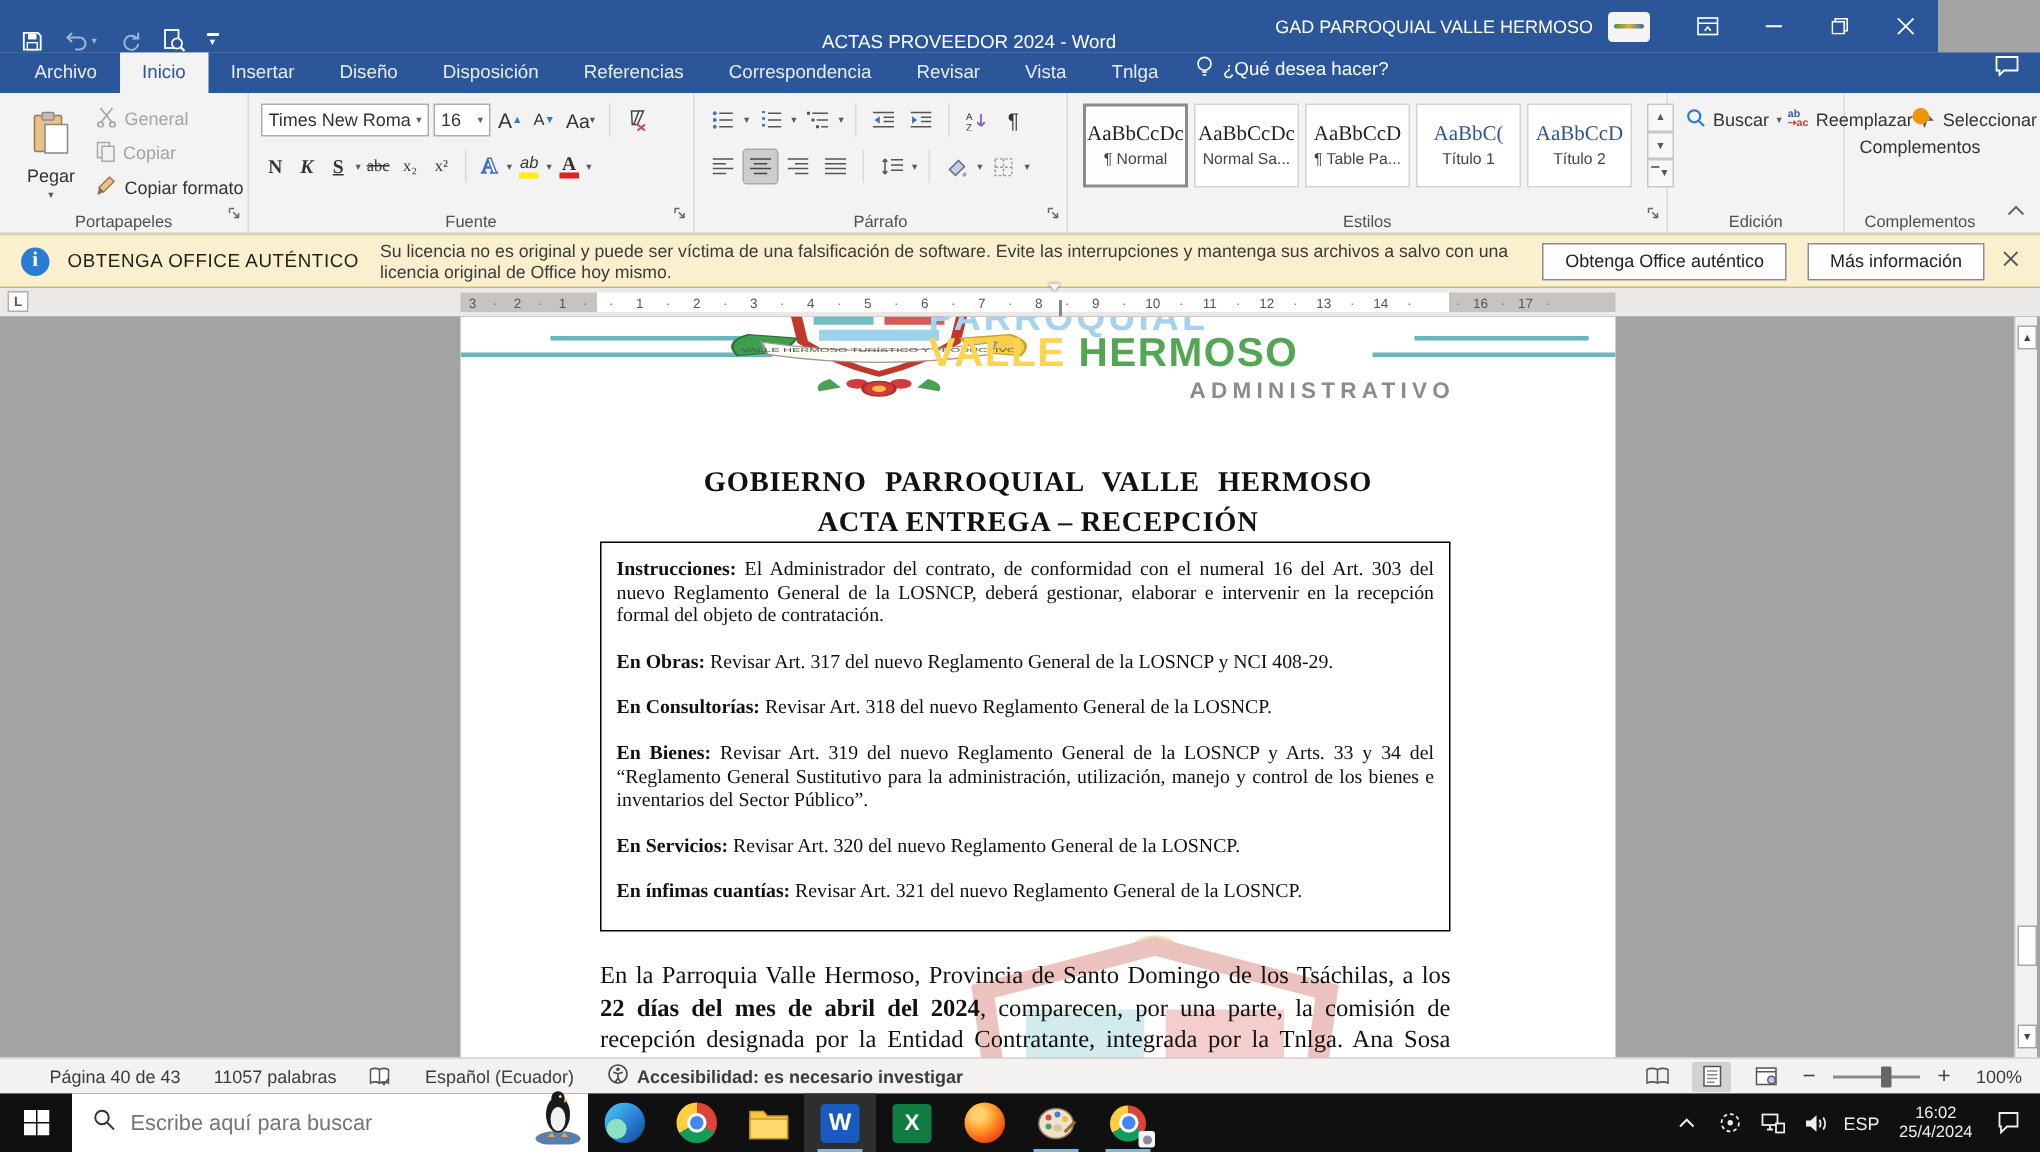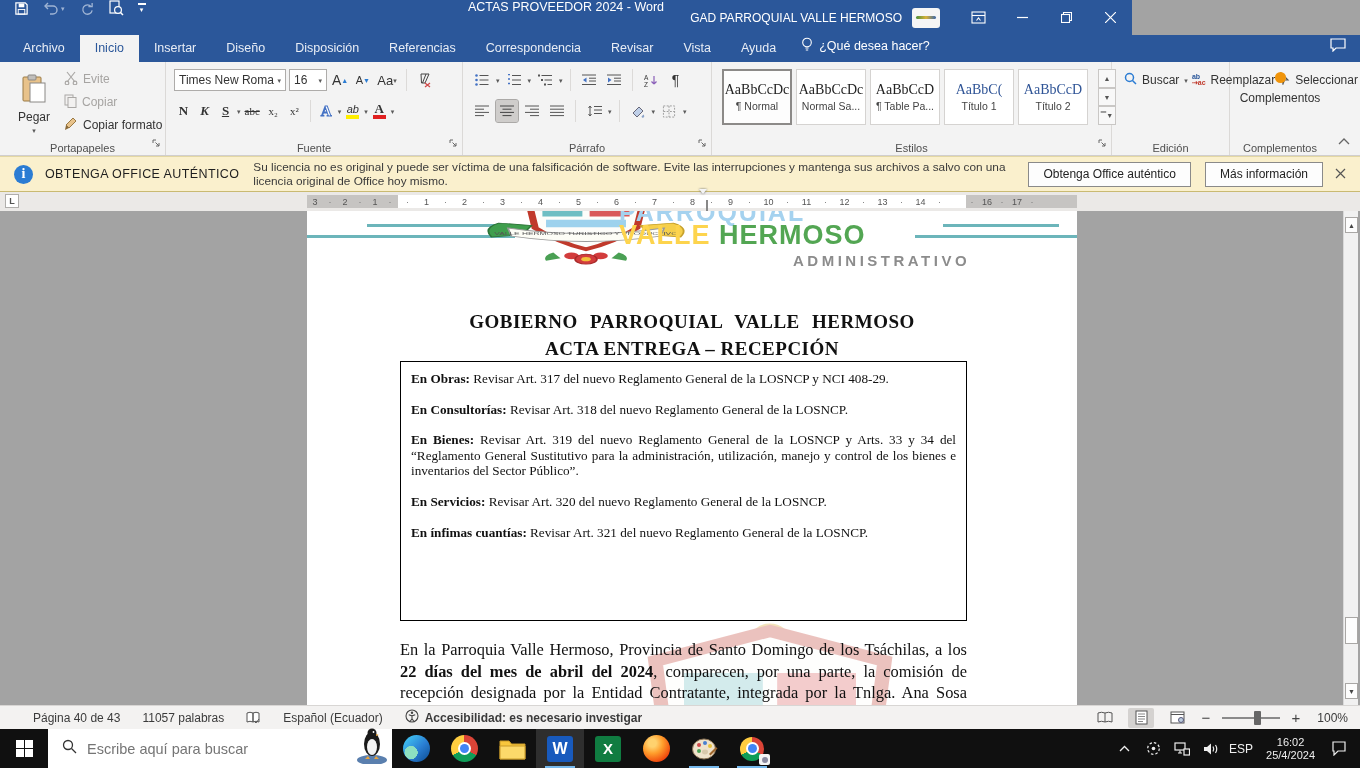--- a/index.html
+++ b/index.html
@@ -1,21 +1,21 @@
 <!DOCTYPE html>
 <html><head>
 <meta charset="utf-8">
 <style>
 * { margin:0; padding:0; box-sizing:border-box; }
 html,body { width:1360px; height:768px; overflow:hidden; }
 body { font-family:"Liberation Sans",sans-serif; background:#a3a3a3; position:relative; }
 .screen { position:absolute; inset:0; width:1360px; height:768px; }
 
 
-.titlebar { position:absolute; top:0; left:0; width:1132px; height:35px; background:#2b579a; color:#fff; display:flex; align-items:flex-start; }
+.titlebar { position:absolute; top:0; left:0; width:1292px; height:35px; background:#2b579a; color:#fff; display:flex; align-items:flex-end; }
 .qat { display:flex; align-items:center; gap:14px; padding-left:14px; }
 .qat svg { display:block; }
 .titlebar-title { position:absolute; left:50%; transform:translateX(-50%); font-size:12.5px; color:#fff; white-space:nowrap; }
 .titlebar-right { position:absolute; right:0; top:0; height:35px; display:flex; align-items:center; }
 .account-name { font-size:12px; margin-right:10px; white-space:nowrap; }
 .avatar { width:28px; height:20px; background:#f5f5f5; border-radius:3px; margin-right:16px; position:relative; overflow:hidden; }
 .avatar i { position:absolute; left:4px; top:8px; width:20px; height:3px; background:linear-gradient(90deg,#4a8f3c,#d8b23a,#3a66a8); border-radius:2px; }
 .winbtn { width:44px; height:35px; display:flex; align-items:center; justify-content:center; }
 .winbtn svg { display:block; }
 
@@ -234,21 +234,21 @@
     <div class="tabs" id="tabs">
         <div class="tab">Archivo</div>
         <div class="tab active">Inicio</div>
         <div class="tab">Insertar</div>
         <div class="tab">Diseño</div>
         <div class="tab">Disposición</div>
         <div class="tab">Referencias</div>
         <div class="tab">Correspondencia</div>
         <div class="tab">Revisar</div>
         <div class="tab">Vista</div>
-        <div class="tab">Ayuda</div>
+        <div class="tab">Tnlga</div>
       </div>
     <div class="tellme">
       <span><svg width="12" height="15" viewBox="0 0 12 15">
             <circle cx="6" cy="5.5" r="4.3" fill="none" stroke="#fff" stroke-width="1.1"></circle>
             <path d="M4.4 11h3.2M4.8 13h2.4" stroke="#fff" stroke-width="1.1"></path>
           </svg></span>
       <span>¿Qué desea hacer?</span>
     </div>
     <span class="feedback"><svg width="16" height="14" viewBox="0 0 16 14">
           <path d="M1 1h14v9H6l-3 3v-3H1z" fill="none" stroke="#fff" stroke-width="1.2"></path>
@@ -267,21 +267,21 @@
         <span>Pegar</span>
         <span class="caret">▾</span>
       </div>
       <div class="clip-side">
         <div class="row disabled">
           <span><svg width="14" height="14" viewBox="0 0 14 14">
                 <path d="M3 1l8 10M11 1L3 11" stroke="#aaa8a6" stroke-width="1.2" fill="none"></path>
                 <circle cx="3" cy="12" r="1.8" fill="none" stroke="#aaa8a6" stroke-width="1.2"></circle>
                 <circle cx="11" cy="12" r="1.8" fill="none" stroke="#aaa8a6" stroke-width="1.2"></circle>
               </svg></span>
-          <span>Evite</span>
+          <span>General</span>
         </div>
         <div class="row disabled">
           <span><svg width="13" height="14" viewBox="0 0 13 14">
                 <rect x="1" y="1" width="8" height="10" fill="#f2f1f0" stroke="#aaa8a6"></rect>
                 <rect x="4" y="3.5" width="8" height="10" fill="#f2f1f0" stroke="#aaa8a6"></rect>
               </svg></span>
           <span>Copiar</span>
         </div>
         <div class="row">
           <span><svg width="14" height="14" viewBox="0 0 14 14">
@@ -637,20 +637,21 @@
   </svg></div>
 
       <div class="logo-parroquial">PARROQUIAL</div>
       <div class="logo-main"><span class="y">VALLE</span> <span class="g">HERMOSO</span></div>
       <div class="logo-sub">ADMINISTRATIVO</div>
 
       <div class="doc-title t1">GOBIERNO PARROQUIAL VALLE HERMOSO</div>
       <div class="doc-title t2">ACTA ENTREGA – RECEPCIÓN</div>
 
       <div class="instr-box" id="instr-box">
+          <p><b>Instrucciones:</b> El Administrador del contrato, de conformidad con el numeral 16 del Art. 303 del nuevo Reglamento General de la LOSNCP,  deberá gestionar, elaborar e intervenir  en la recepción formal del objeto de contratación.</p>
           <p><b>En Obras:</b> Revisar Art. 317 del nuevo Reglamento General de la LOSNCP  y NCI 408-29.</p>
           <p><b>En Consultorías:</b> Revisar Art. 318 del nuevo Reglamento General de la LOSNCP.</p>
           <p><b>En Bienes:</b> Revisar Art. 319 del nuevo Reglamento General de la LOSNCP y Arts. 33 y 34 del “Reglamento General Sustitutivo para la administración, utilización, manejo y control de los bienes e inventarios del Sector Público”.</p>
           <p><b>En Servicios:</b> Revisar Art. 320 del nuevo Reglamento General de la LOSNCP.</p>
           <p><b>En ínfimas cuantías:</b> Revisar Art. 321 del nuevo Reglamento General de la LOSNCP.</p>
         </div>
 
       <div class="watermark" id="watermark"><svg width="100%" height="100%" viewBox="0 0 120 100" preserveAspectRatio="none">
   <circle cx="60" cy="7" r="5" fill="#f3c13a" stroke="#d9a51f"></circle>
   <path d="M60 4 L92 14 L88 50 Q75 68 60 76 Q45 68 32 50 L28 14 Z" fill="#fdfdfa" stroke="#c0392b" stroke-width="4"></path>

